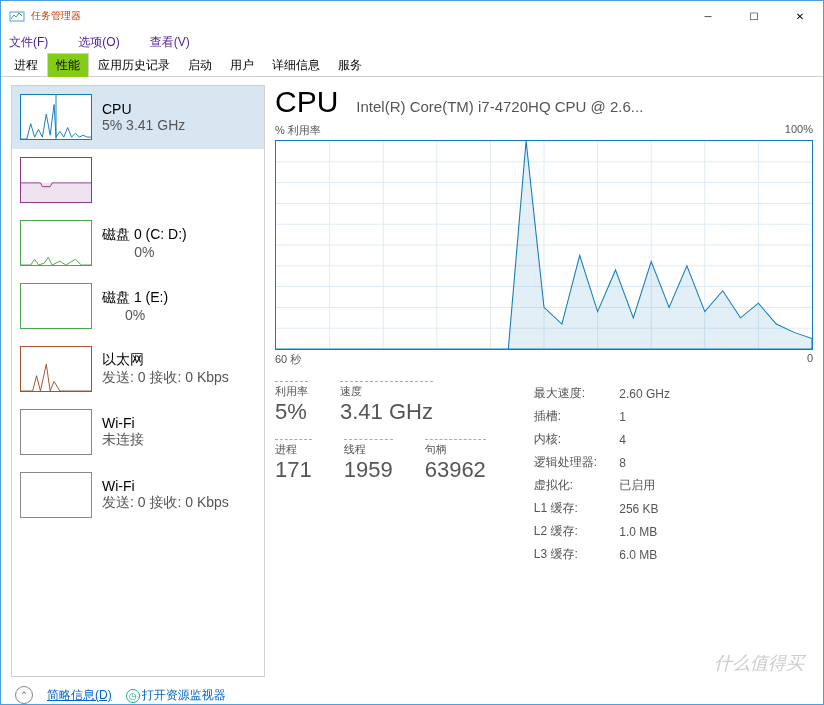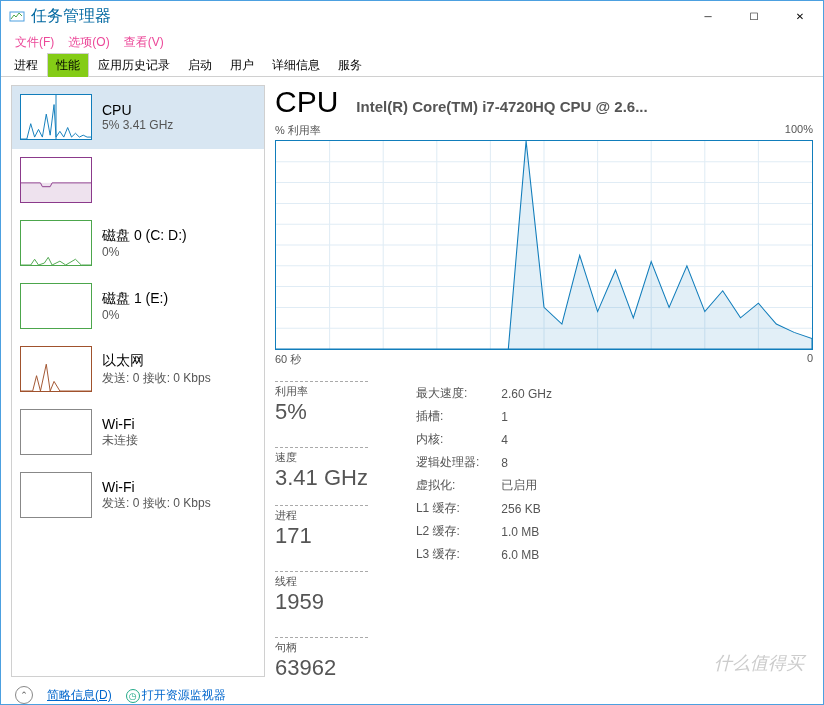--- a/index.html
+++ b/index.html
@@ -1,53 +1,53 @@
 <!DOCTYPE html>
 <html><head>
 <meta charset="utf-8">
 <style>
 * { margin: 0; padding: 0; box-sizing: border-box; font-family: "Microsoft YaHei", "Segoe UI", sans-serif; }
 body { background: #fff; width: 824px; height: 705px; overflow: hidden; border: 1px solid #4ca0e0; }
 
 .title-bar { height: 30px; background: #fff; display: flex; align-items: center; padding-left: 8px; }
 .title-bar .app-icon { width: 16px; height: 16px; margin-right: 6px; }
-.title-bar .title { font-size: 16px; flex: 1; color: #0369a1; }
+.title-bar .title { font-size: 10px; flex: 1; color: #c2410c; }
 .title-controls { display: flex; height: 100%; }
 .title-controls .ctl { width: 46px; display: flex; align-items: center; justify-content: center; color: #000; font-size: 10px; }
 
-.menu-bar { height: 22px; display: flex; align-items: center; padding-left: 14px; gap: 14px; font-size: 12px; color: #ec4899; }
+.menu-bar { height: 22px; display: flex; align-items: center; padding-left: 8px; gap: 30px; font-size: 12px; color: #4c1d95; }
 .menu-bar span { cursor: default; }
 
 .tab-bar { height: 24px; display: flex; align-items: flex-end; padding-left: 4px; font-size: 12px; border-bottom: 1px solid #d0d0d0; }
 .tab-bar .tab { padding: 3px 8px; border: 1px solid transparent; border-bottom: none; position: relative; top: 1px; cursor: default; }
 .tab-bar .tab.active { border-color: #d0d0d0; background: #84cc16; }
 
 .body { display: flex; height: 600px; padding: 8px 10px 0 10px; gap: 10px; }
 
 .sidebar { width: 254px; border: 1px solid #d0d0d0; overflow-y: auto; }
 .side-item { display: flex; align-items: center; padding: 8px 8px; gap: 10px; border-bottom: 1px solid transparent; cursor: default; }
 .side-item.selected { background: #d8e6f2; }
 .side-item .thumb { width: 72px; height: 46px; border: 1px solid #117dbb; background: #fff; position: relative; flex-shrink: 0; }
 .side-item .thumb svg { position: absolute; bottom: 0; left: 0; width: 100%; height: 100%; }
 .side-item .labels .name { font-size: 14px; color: #000; }
-.side-item .labels .val { font-size: 12px; color: #555; }
+.side-item .labels .val { font-size: 14px; color: #555; text-align: center; }
 
 .main { flex: 1; display: flex; flex-direction: column; }
 .main-head { display: flex; align-items: baseline; gap: 18px; margin-bottom: 4px; }
 .main-head .big { font-size: 30px; color: #000; }
-.main-head .sub { font-size: 15px; color: #555; white-space: nowrap; overflow: hidden; text-overflow: ellipsis; font-weight: bold; }
+.main-head .sub { font-size: 15px; color: #555; white-space: nowrap; overflow: hidden; text-overflow: ellipsis; }
 .chart-labels { display: flex; justify-content: space-between; font-size: 11px; color: #555; margin-bottom: 2px; }
 .chart { height: 210px; border: 1px solid #117dbb; position: relative; background: #fff; }
 .chart .grid line { stroke: #e0ecf5; stroke-width: 1; }
 .chart .area { fill: rgba(17,125,187,0.12); stroke: #117dbb; stroke-width: 1; }
 .chart-x { display: flex; justify-content: space-between; font-size: 11px; color: #555; margin-top: 2px; }
 
 .stats { display: flex; margin-top: 14px; gap: 30px; }
 .stats-left { display: flex; flex-direction: column; gap: 14px; }
-.stat-row { display: flex; gap: 22px; flex-direction: column; }
+.stat-row { display: flex; gap: 32px; }
 .stat-block .lbl { font-size: 11px; color: #555; border-top: 1px dashed #aaa; padding-top: 2px; }
 .stat-block .val { font-size: 22px; color: #555; }
 .stats-right { font-size: 12px; color: #555; margin-left: 16px; }
 .stats-right table td { padding: 2px 0; }
 .stats-right table td:first-child { padding-right: 20px; }
 
 .footer { height: 36px; display: flex; align-items: center; padding-left: 14px; gap: 14px; font-size: 12px; }
 .footer .chev { width: 18px; height: 18px; border: 1px solid #888; border-radius: 50%; display: flex; align-items: center; justify-content: center; font-size: 9px; color: #555; }
 .footer a { color: #0066cc; cursor: pointer; }
 .footer .rm-icon { display: inline-flex; width: 14px; height: 14px; border: 1px solid #2a8; border-radius: 50%; align-items: center; justify-content: center; color: #2a8; font-size: 9px; margin-right: 2px; }

